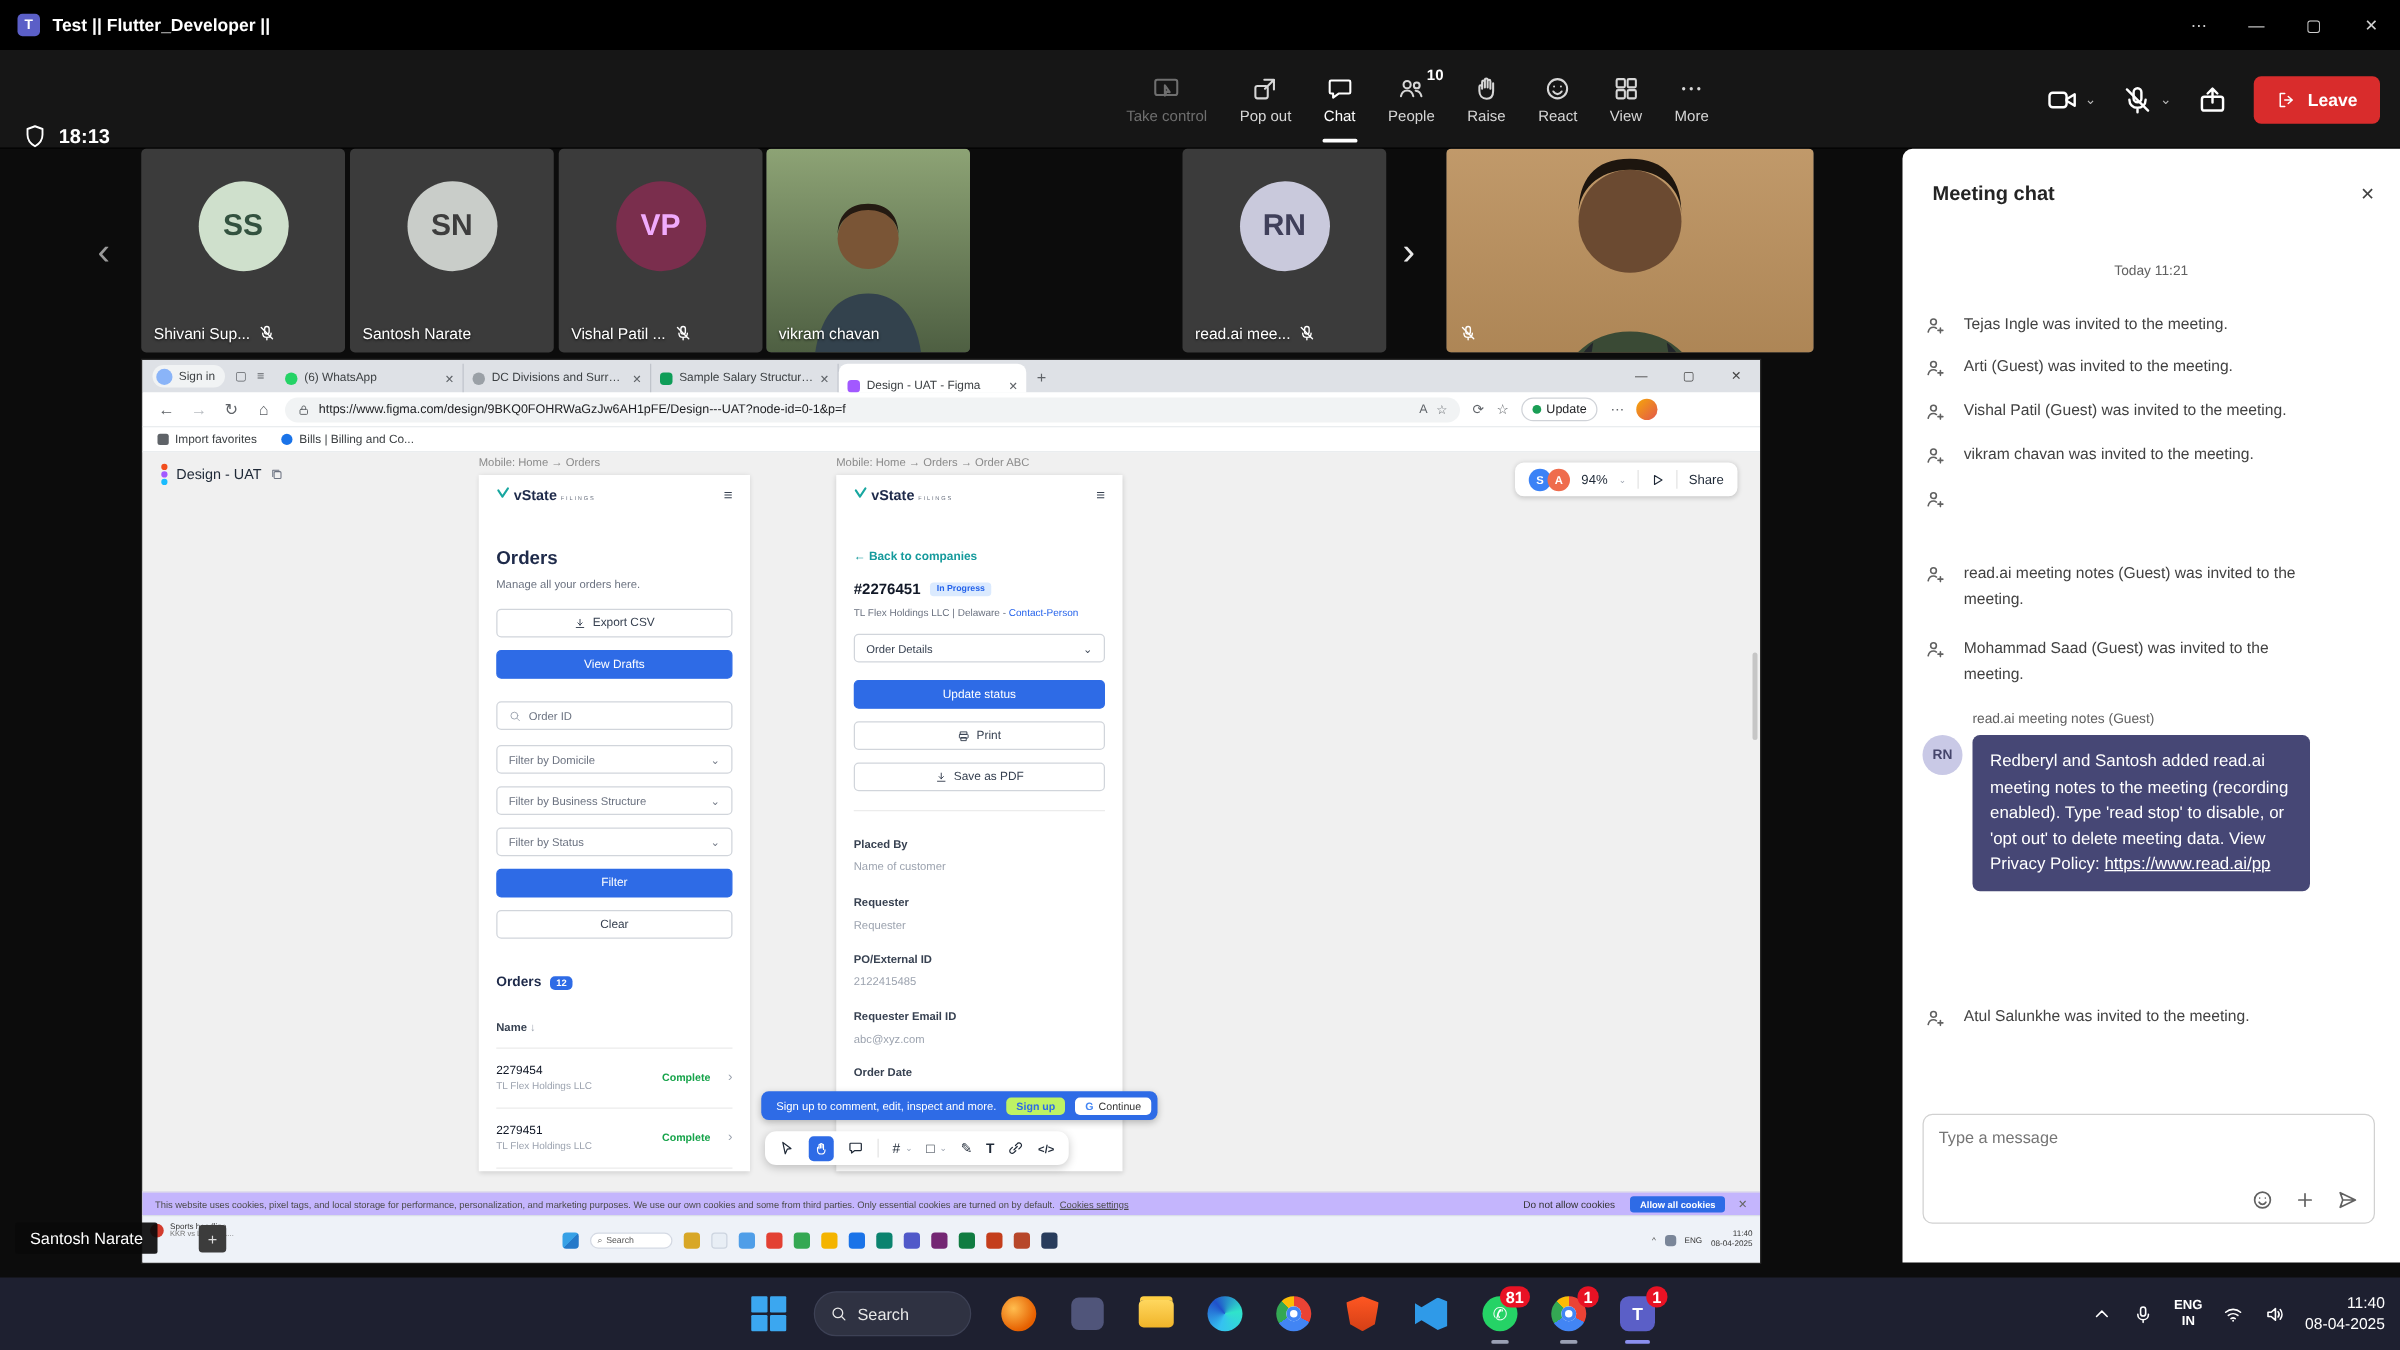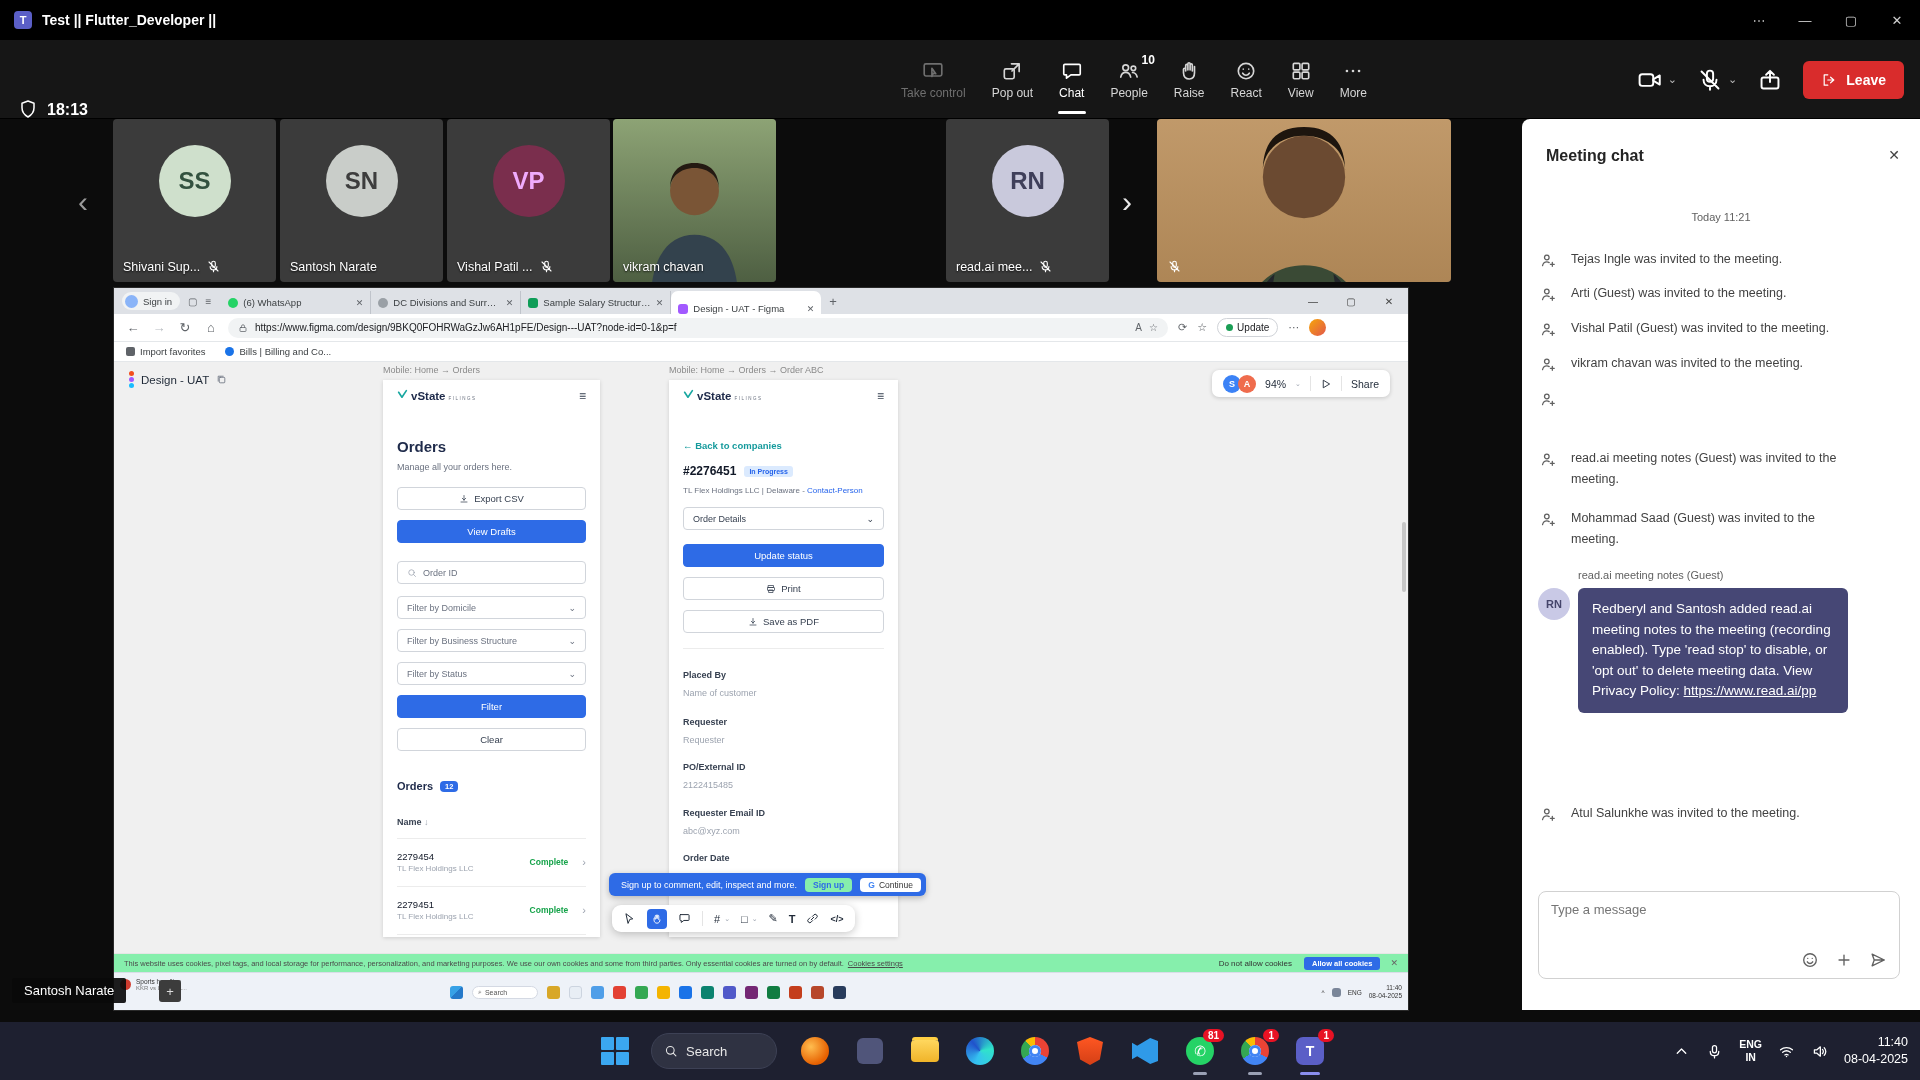--- a/index.html
+++ b/index.html
@@ -88,30 +88,30 @@
 .rowline{position:absolute;left:14px;right:14px;border-top:1px solid #ececec;}
 .orow{position:absolute;left:14px;right:14px;height:46px;display:flex;align-items:center;cursor:pointer;}
 .oid{font-size:9.5px;color:#111827;}
 .ocmp{font-size:8px;color:#9ca3af;margin-top:2px;}
 .ostat{font-size:8.5px;color:#16a34a;font-weight:600;margin-left:auto;margin-right:14px;}
 .ochev{color:#9ca3af;font-size:11px;}
 .f2lbl{position:absolute;left:14px;font-size:9px;color:#374151;font-weight:600;}
 .f2val{position:absolute;left:14px;font-size:9px;color:#9ca3af;}
 .inprog{background:#dbeafe;color:#2563eb;font-size:7px;font-weight:700;border-radius:3px;padding:2px 5px;}
 .signup-banner{position:absolute;left:495px;top:511px;height:23px;background:#2e6be6;border-radius:6px;box-shadow:0 2px 6px rgba(0,0,0,.25);display:flex;align-items:center;gap:8px;padding:0 5px 0 12px;color:#fff;font-size:9px;}
-.sb-btn{background:#86efac;color:#2e6be6;font-weight:700;border-radius:4px;font-size:8.5px;padding:2px 8px;cursor:pointer;}
+.sb-btn{background:#bef264;color:#2e6be6;font-weight:700;border-radius:4px;font-size:8.5px;padding:2px 8px;cursor:pointer;}
 .sb-g{background:#fff;color:#333;border-radius:4px;font-size:8.5px;padding:2px 8px;display:flex;gap:4px;align-items:center;cursor:pointer;}
 .gmark{color:#4285f4;font-weight:700;}
 .figtools{position:absolute;left:498px;top:543px;height:27px;background:#fff;border-radius:9px;box-shadow:0 2px 8px rgba(0,0,0,.22);display:flex;align-items:center;gap:11px;padding:0 11px;color:#1f2937;font-size:11px;}
 .tool-active{width:20px;height:20px;background:#2e6be6;border-radius:4px;color:#fff;display:flex;align-items:center;justify-content:center;}
 .mini-chev{font-size:7px;color:#9ca3af;margin-left:-7px;}
 .canvas-scroll{position:absolute;right:2px;top:160px;width:4px;height:70px;background:#c6c6c6;border-radius:2px;}
 
 
-.cookiebar{position:absolute;left:0;top:665px;width:100%;height:19px;background:#86efac;border-top:1px solid #e6e6e6;display:flex;align-items:center;font-size:7.5px;color:#4b4b4b;padding:0 10px;z-index:5;}
+.cookiebar{position:absolute;left:0;top:665px;width:100%;height:19px;background:#c4b5fd;border-top:1px solid #e6e6e6;display:flex;align-items:center;font-size:7.5px;color:#4b4b4b;padding:0 10px;z-index:5;}
 .cookie-link{text-decoration:underline;margin-left:4px;}
 .cookie-deny{margin-left:auto;font-size:8px;color:#333;}
 .cookie-allow{background:#2e6be6;color:#fff;border-radius:3px;font-size:7.5px;font-weight:700;padding:2px 8px;margin-left:12px;cursor:pointer;}
 .cookie-x{margin-left:10px;color:#666;font-size:9px;}
 .sharedbar{position:absolute;left:0;top:684px;width:100%;height:38px;background:#eef2f8;border-top:1px solid #d9dee8;}
 .news{position:absolute;left:6px;top:5px;display:flex;gap:5px;align-items:center;}
 .news-dot{width:11px;height:11px;border-radius:50%;background:#d23b2e;}
 .news-t1{font-size:6.5px;color:#333;}
 .news-t2{font-size:6px;color:#777;}
 .sb-center{position:absolute;left:336px;top:0;height:18px;display:flex;align-items:center;gap:9px;}
@@ -141,21 +141,21 @@
 .input-icons{position:absolute;right:12px;bottom:9px;display:flex;gap:16px;color:#616161;align-items:center;}
 .input-icons svg{width:18px;height:18px;cursor:pointer;}
 
 
 .taskbar{position:absolute;left:0;top:1022px;width:1920px;height:58px;background:#1e2030;}
 .tk-center{position:absolute;left:600px;top:0;height:58px;display:flex;align-items:center;gap:21px;}
 .startico{width:30px;height:30px;display:grid;grid-template-columns:13px 13px;grid-gap:2px;align-content:center;justify-content:center;}
 .startico i{width:13px;height:13px;background:#3ba7f0;display:block;border-radius:1px;}
 .tk-search{width:126px;height:36px;background:#2f3242;border:1px solid #3d4155;border-radius:18px;display:flex;align-items:center;gap:8px;padding:0 12px;color:#e8e8e8;font-size:13px;}
 .appico{width:34px;height:34px;border-radius:7px;position:relative;display:flex;align-items:center;justify-content:center;flex:none;cursor:pointer;}
-.tkbadge{position:absolute;top:-5px;right:-7px;background:#e81224;color:#fff;font-size:10px;border-radius:9px;padding:1px 5px;font-weight:700;}
+.tkbadge{position:absolute;top:-5px;right:-7px;background:#e81224;color:#fff;font-size:13px;border-radius:9px;padding:1px 5px;font-weight:700;}
 .runbar{position:absolute;bottom:-7px;left:50%;transform:translateX(-50%);width:14px;height:3px;border-radius:2px;background:#9aa0b4;}
 .tk-tray{position:absolute;right:12px;top:0;height:58px;display:flex;align-items:center;gap:16px;color:#fff;}
 .tk-tray svg{width:17px;height:17px;}
 .lang{font-size:10.5px;line-height:1.25;text-align:center;font-weight:600;}
 .tk-time{text-align:right;font-size:12.5px;line-height:1.4;}
 
 
 .chromeico{width:28px;height:28px;border-radius:50%;background:conic-gradient(#ea4335 0 33%,#4285f4 33% 66%,#34a853 66% 88%,#fbbc05 88% 100%);position:relative;}
 .chromeico::after{content:"";position:absolute;left:8px;top:8px;width:12px;height:12px;border-radius:50%;background:#fff;box-shadow:inset 0 0 0 3px #4285f4;}
 </style>

